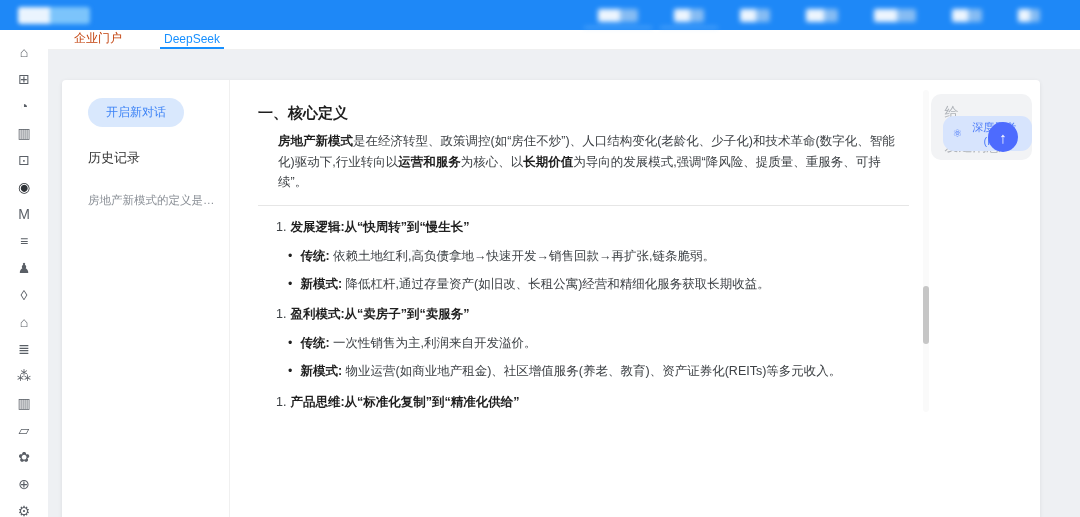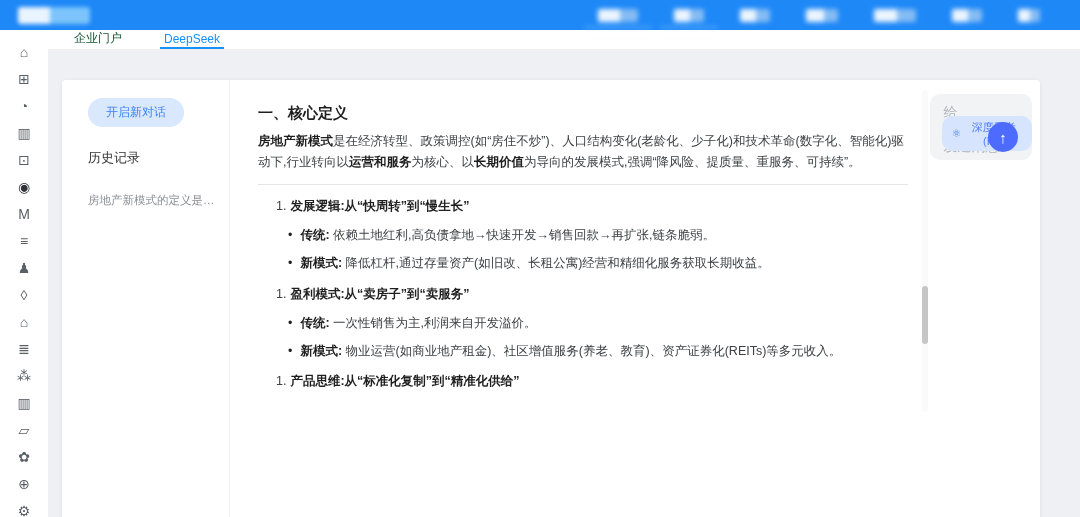--- a/index.html
+++ b/index.html
@@ -22,21 +22,21 @@
   .sidebar { width:48px; background:#ffffff; display:flex; flex-direction:column;
     align-items:center; padding-top:15px; gap:13px; flex:0 0 48px; }
   .sic { font-size:14px; line-height:14px; color:#5a5f66; cursor:pointer; width:16px;
     text-align:center; }
   .sic.dark { color:#2f3338; }
   .main { flex:1; display:flex; flex-direction:column; min-width:0; }
 
   
   .tabbar { height:30px; background:#fff; display:flex; align-items:stretch;
     padding-left:22px; gap:34px; border-bottom:1px solid #f0f0f0; }
-  .tab { font-size:12px; color:#14532d; display:flex; align-items:center;
+  .tab { font-size:12px; color:#c2410c; display:flex; align-items:center;
     border-bottom:2px solid transparent; padding:0 4px; cursor:pointer; }
   .tab.active { color:#1890ff; border-bottom-color:#1890ff; }
 
   
   .content { flex:1; padding:30px 40px 0 14px; }
   .card { background:#fff; border-radius:4px; box-shadow:0 1px 4px rgba(0,0,0,.08);
     height:496px; display:flex; position:relative; }
 
   
   .chat-side { width:168px; flex:0 0 168px; border-right:1px solid #f0f0f0;
@@ -46,21 +46,21 @@
   .hist-title { margin-top:22px; font-size:13px; color:#333; }
   .hist-item { margin-top:26px; font-size:11.5px; color:#8a8f96; cursor:pointer;
     white-space:nowrap; overflow:hidden; text-overflow:ellipsis; }
 
   
   .chat-main { flex:1; min-width:0; display:flex; flex-direction:row; padding:10px 8px 0 8px; }
   .messages { height:322px; overflow:hidden; position:relative; padding:10px 22px 0 20px;
     color:#3d4145; font-size:12.5px; }
   .messages h3 { font-size:15px; color:#1f1f1f; margin:4px 0 8px 0; font-weight:bold; }
   .messages h3 .suffix { font-weight:normal; color:#3d4145; font-size:13.5px; }
-  .def-para { line-height:1.65; color:#3d4145; }
+  .def-para { line-height:1.65; color:#3d4145;margin-left:20px; }
   .def-para strong { color:#1f1f1f; }
   .msg-hr { border:none; border-top:1px solid #e6e6e6; margin:12px 0 10px 0; }
   .feat-title { margin:13px 0 11px 18px; font-size:12.5px; }
   .feat-title .num { color:#3d4145; margin-right:4px; }
   .feat-title strong { color:#1f1f1f; }
   .bullet-row { margin:0 0 9px 30px; line-height:1.5; }
   .bullet-row .dot { margin-right:8px; color:#1f1f1f; }
   .bullet-row strong { color:#1f1f1f; }
   .msg-scroll-track { position:absolute; right:2px; top:0; width:6px; height:100%;
     background:#fafafa; border-radius:3px; }

